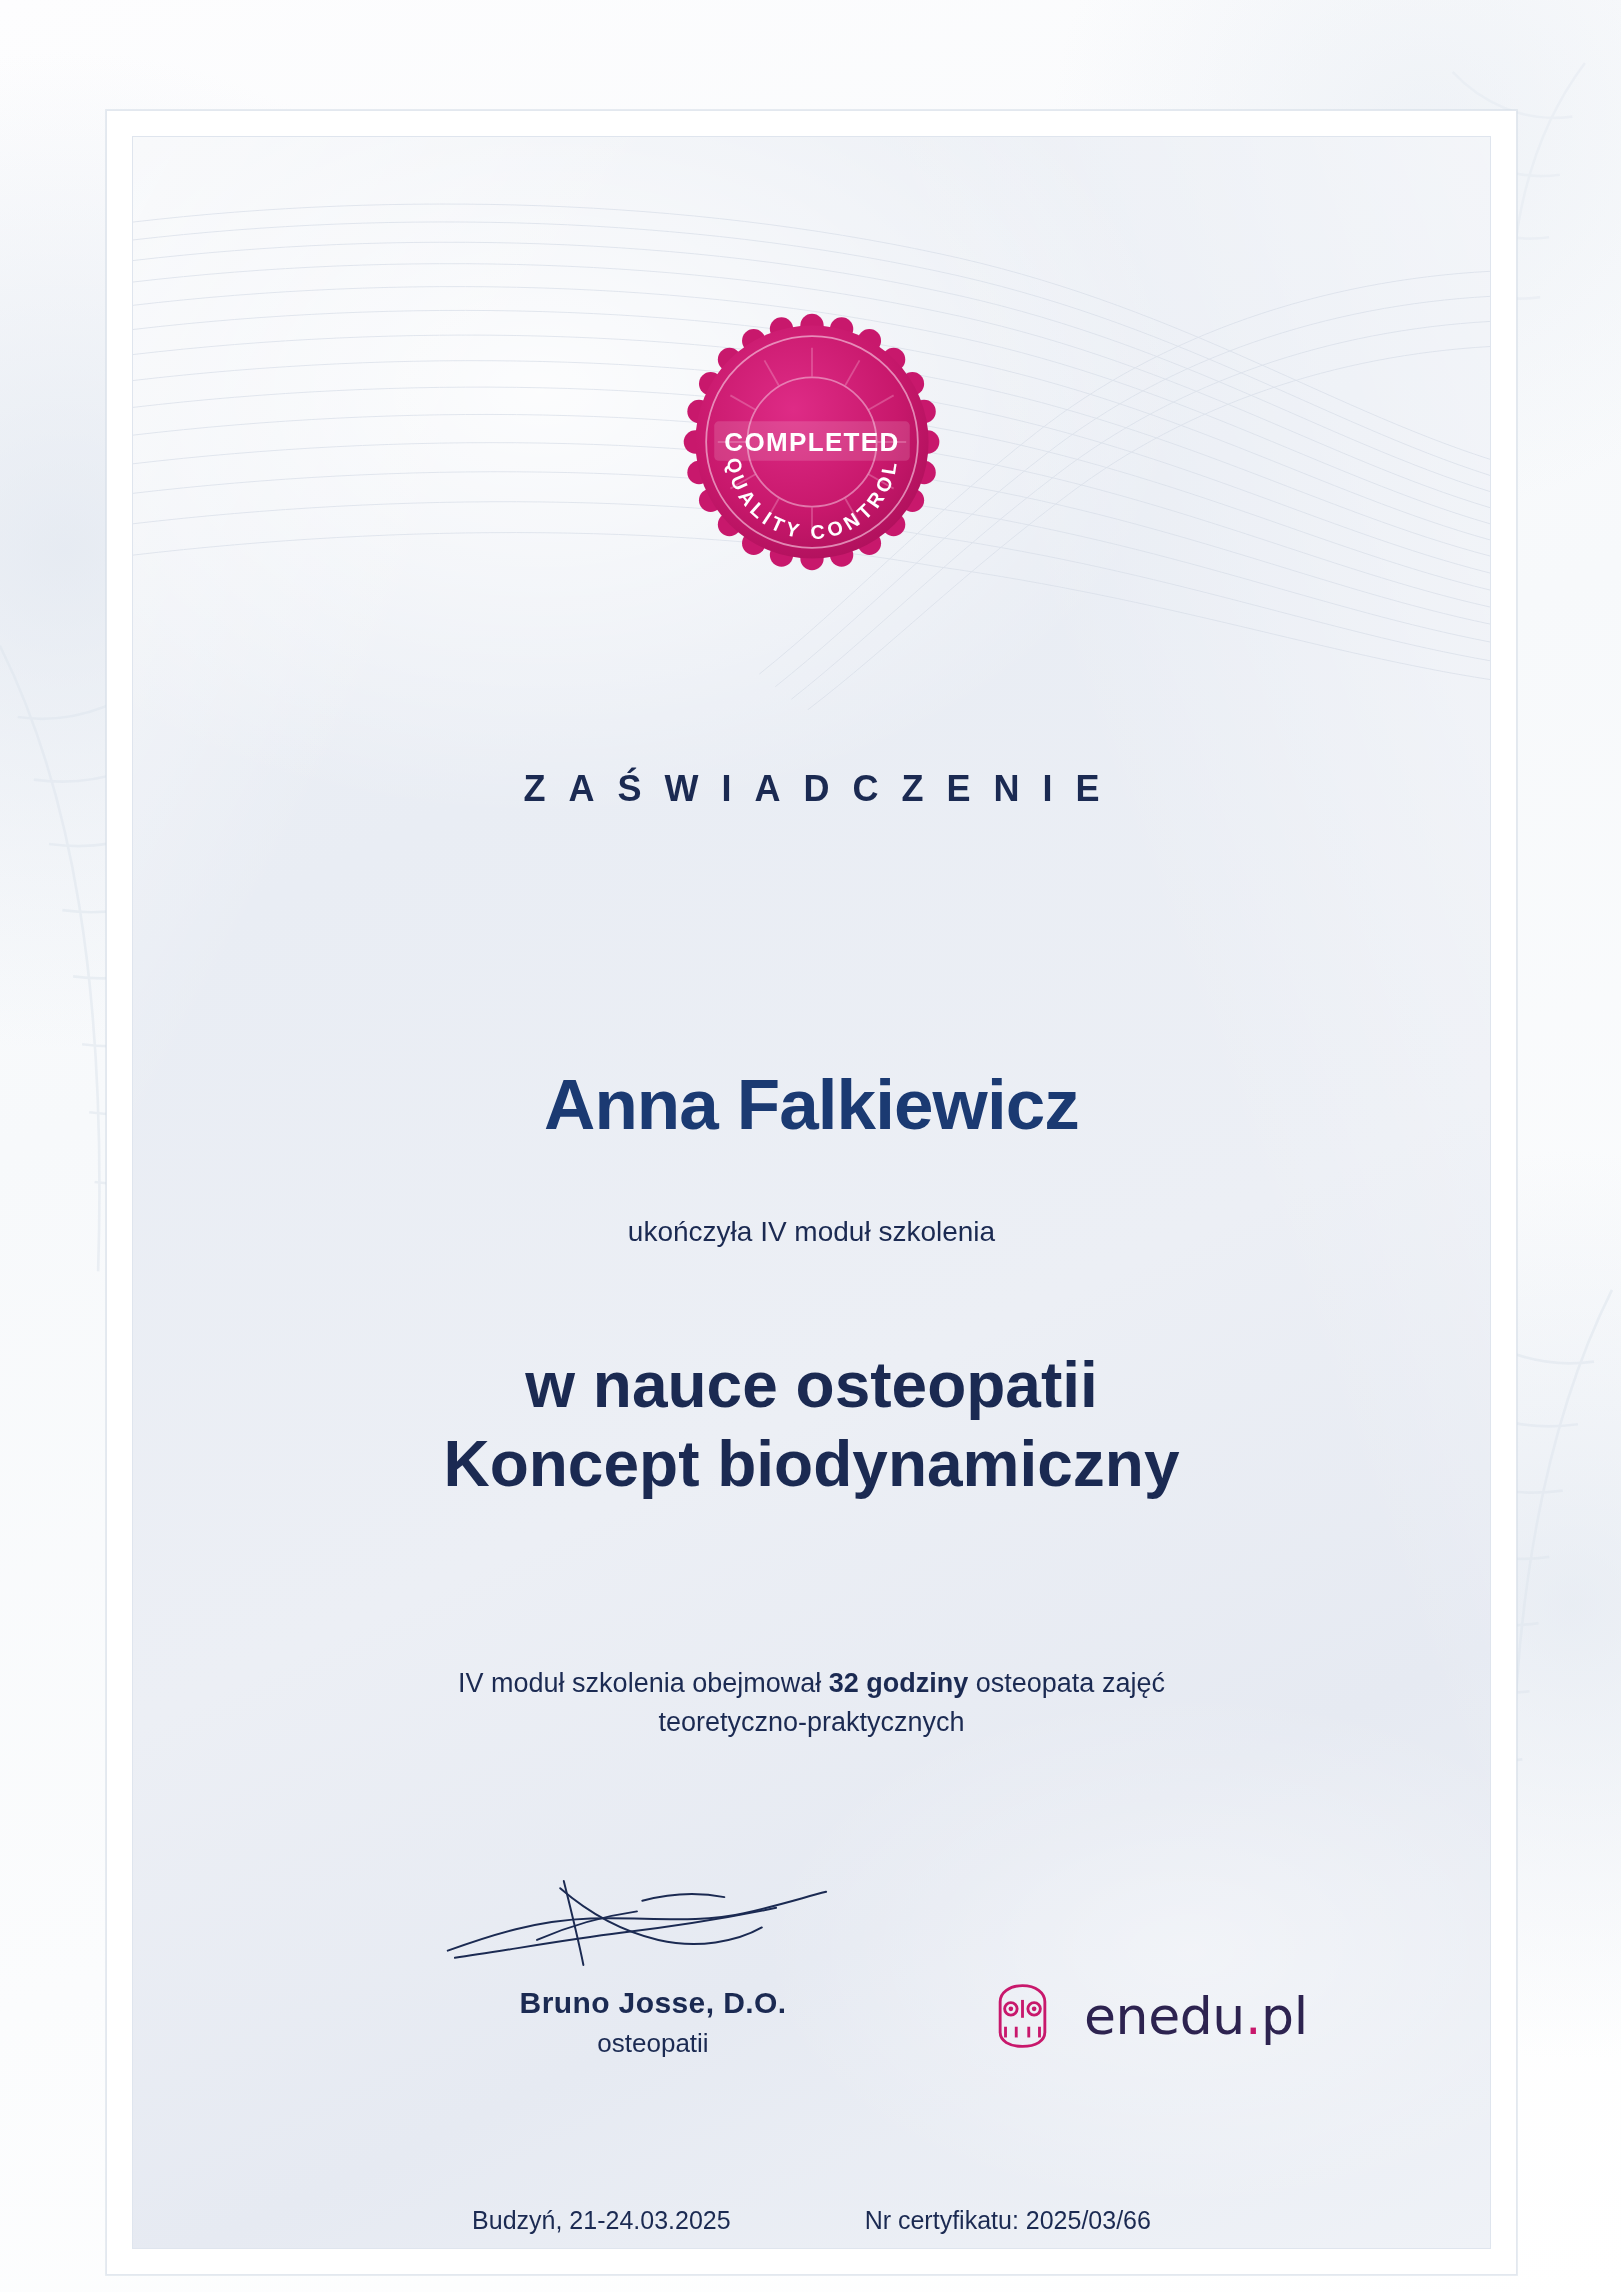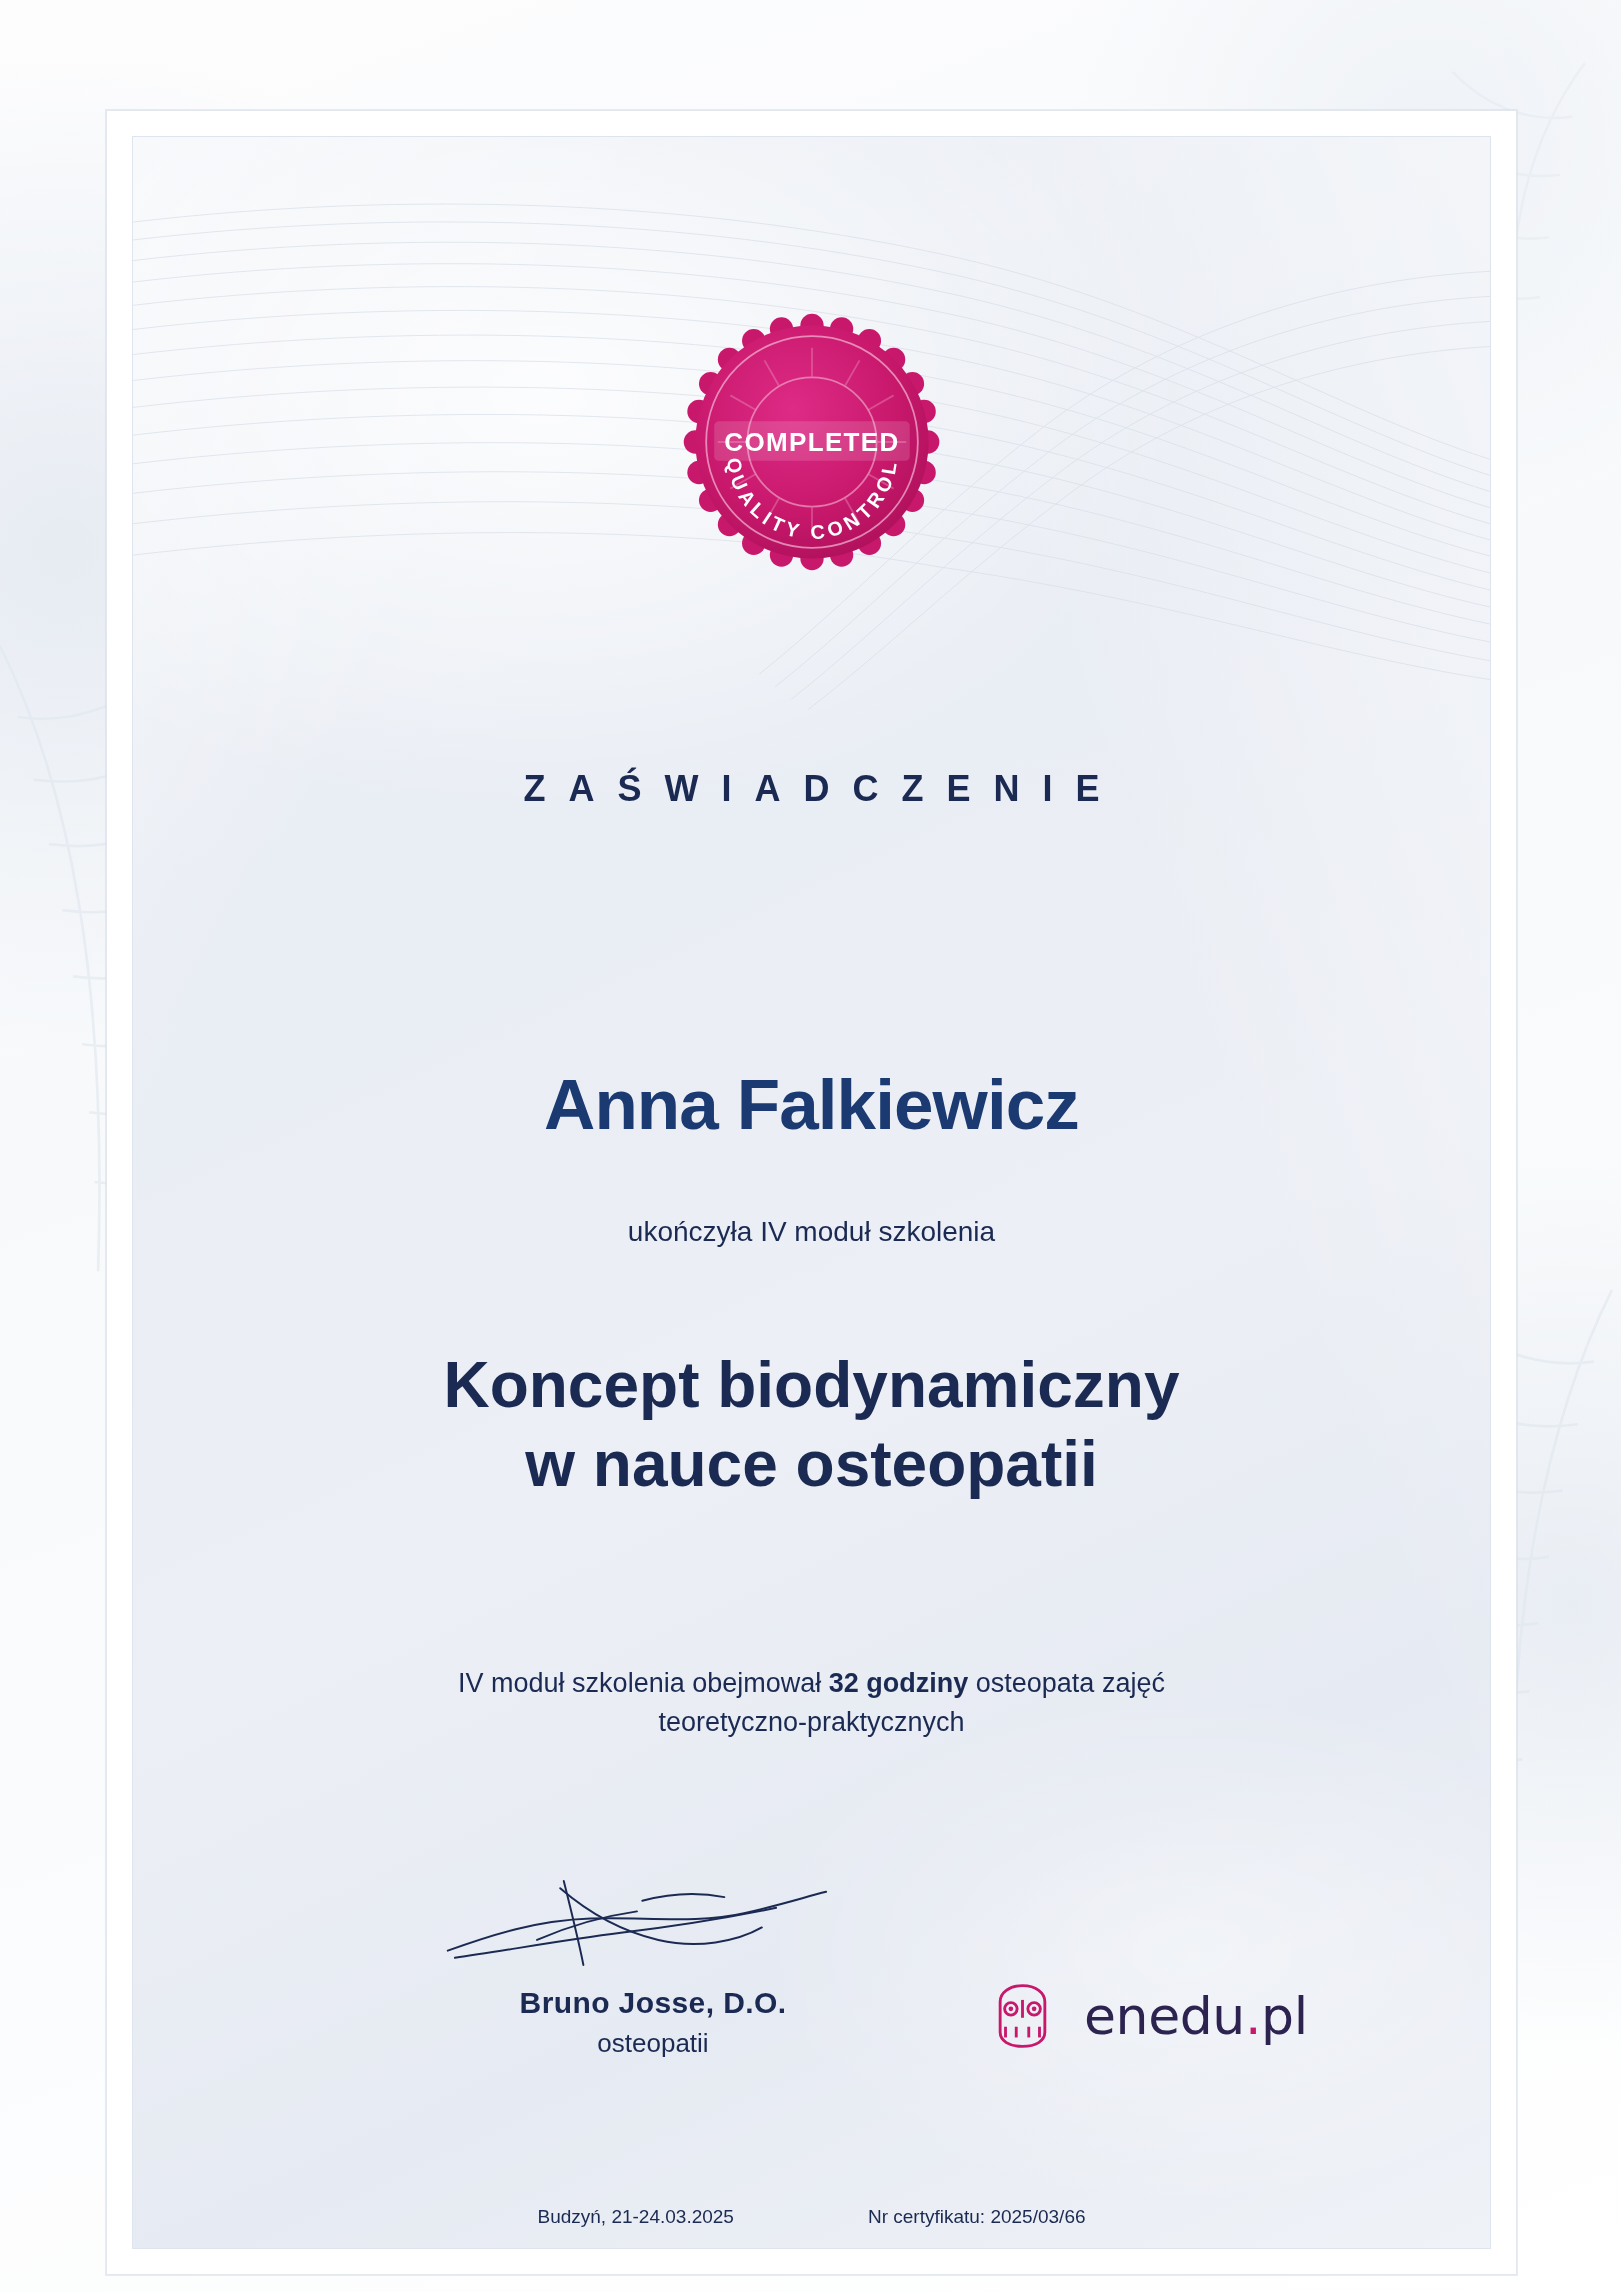--- a/index.html
+++ b/index.html
@@ -189,21 +189,21 @@
   .logo-text .dot { color: #c8186c; }
 
   
   .footer {
     position: absolute;
     top: 2069px;
     left: 0; right: 0;
     display: flex;
     justify-content: center;
     gap: 134px;
-    font-size: 19px;
+    font-size: 25px;
     color: #1b2a52;
   }
 </style>
 </head>
 <body>
 
 <div class="page">
 
   <div class="leaf" style="left:-36px; top:609px;">
     <svg width="304" height="681" viewBox="0 0 340 760" fill="none" xmlns="http://www.w3.org/2000/svg">
@@ -353,22 +353,22 @@
 
       <div class="content">
 
         <div class="doc-title">ZAŚWIADCZENIE</div>
 
         <div class="recipient">Anna Falkiewicz</div>
 
         <div class="subline">ukończyła IV moduł szkolenia</div>
 
         <div class="course">
+          <div>w nauce osteopatii</div>
           <div>Koncept biodynamiczny</div>
-          <div>w nauce osteopatii</div>
         </div>
 
         <div class="details">
           <div>
             <span>IV moduł szkolenia obejmował </span><b>32 godziny</b><span> osteopata zajęć</span>
           </div>
           <div>teoretyczno-praktycznych</div>
         </div>
 
         <div class="signature-block">

